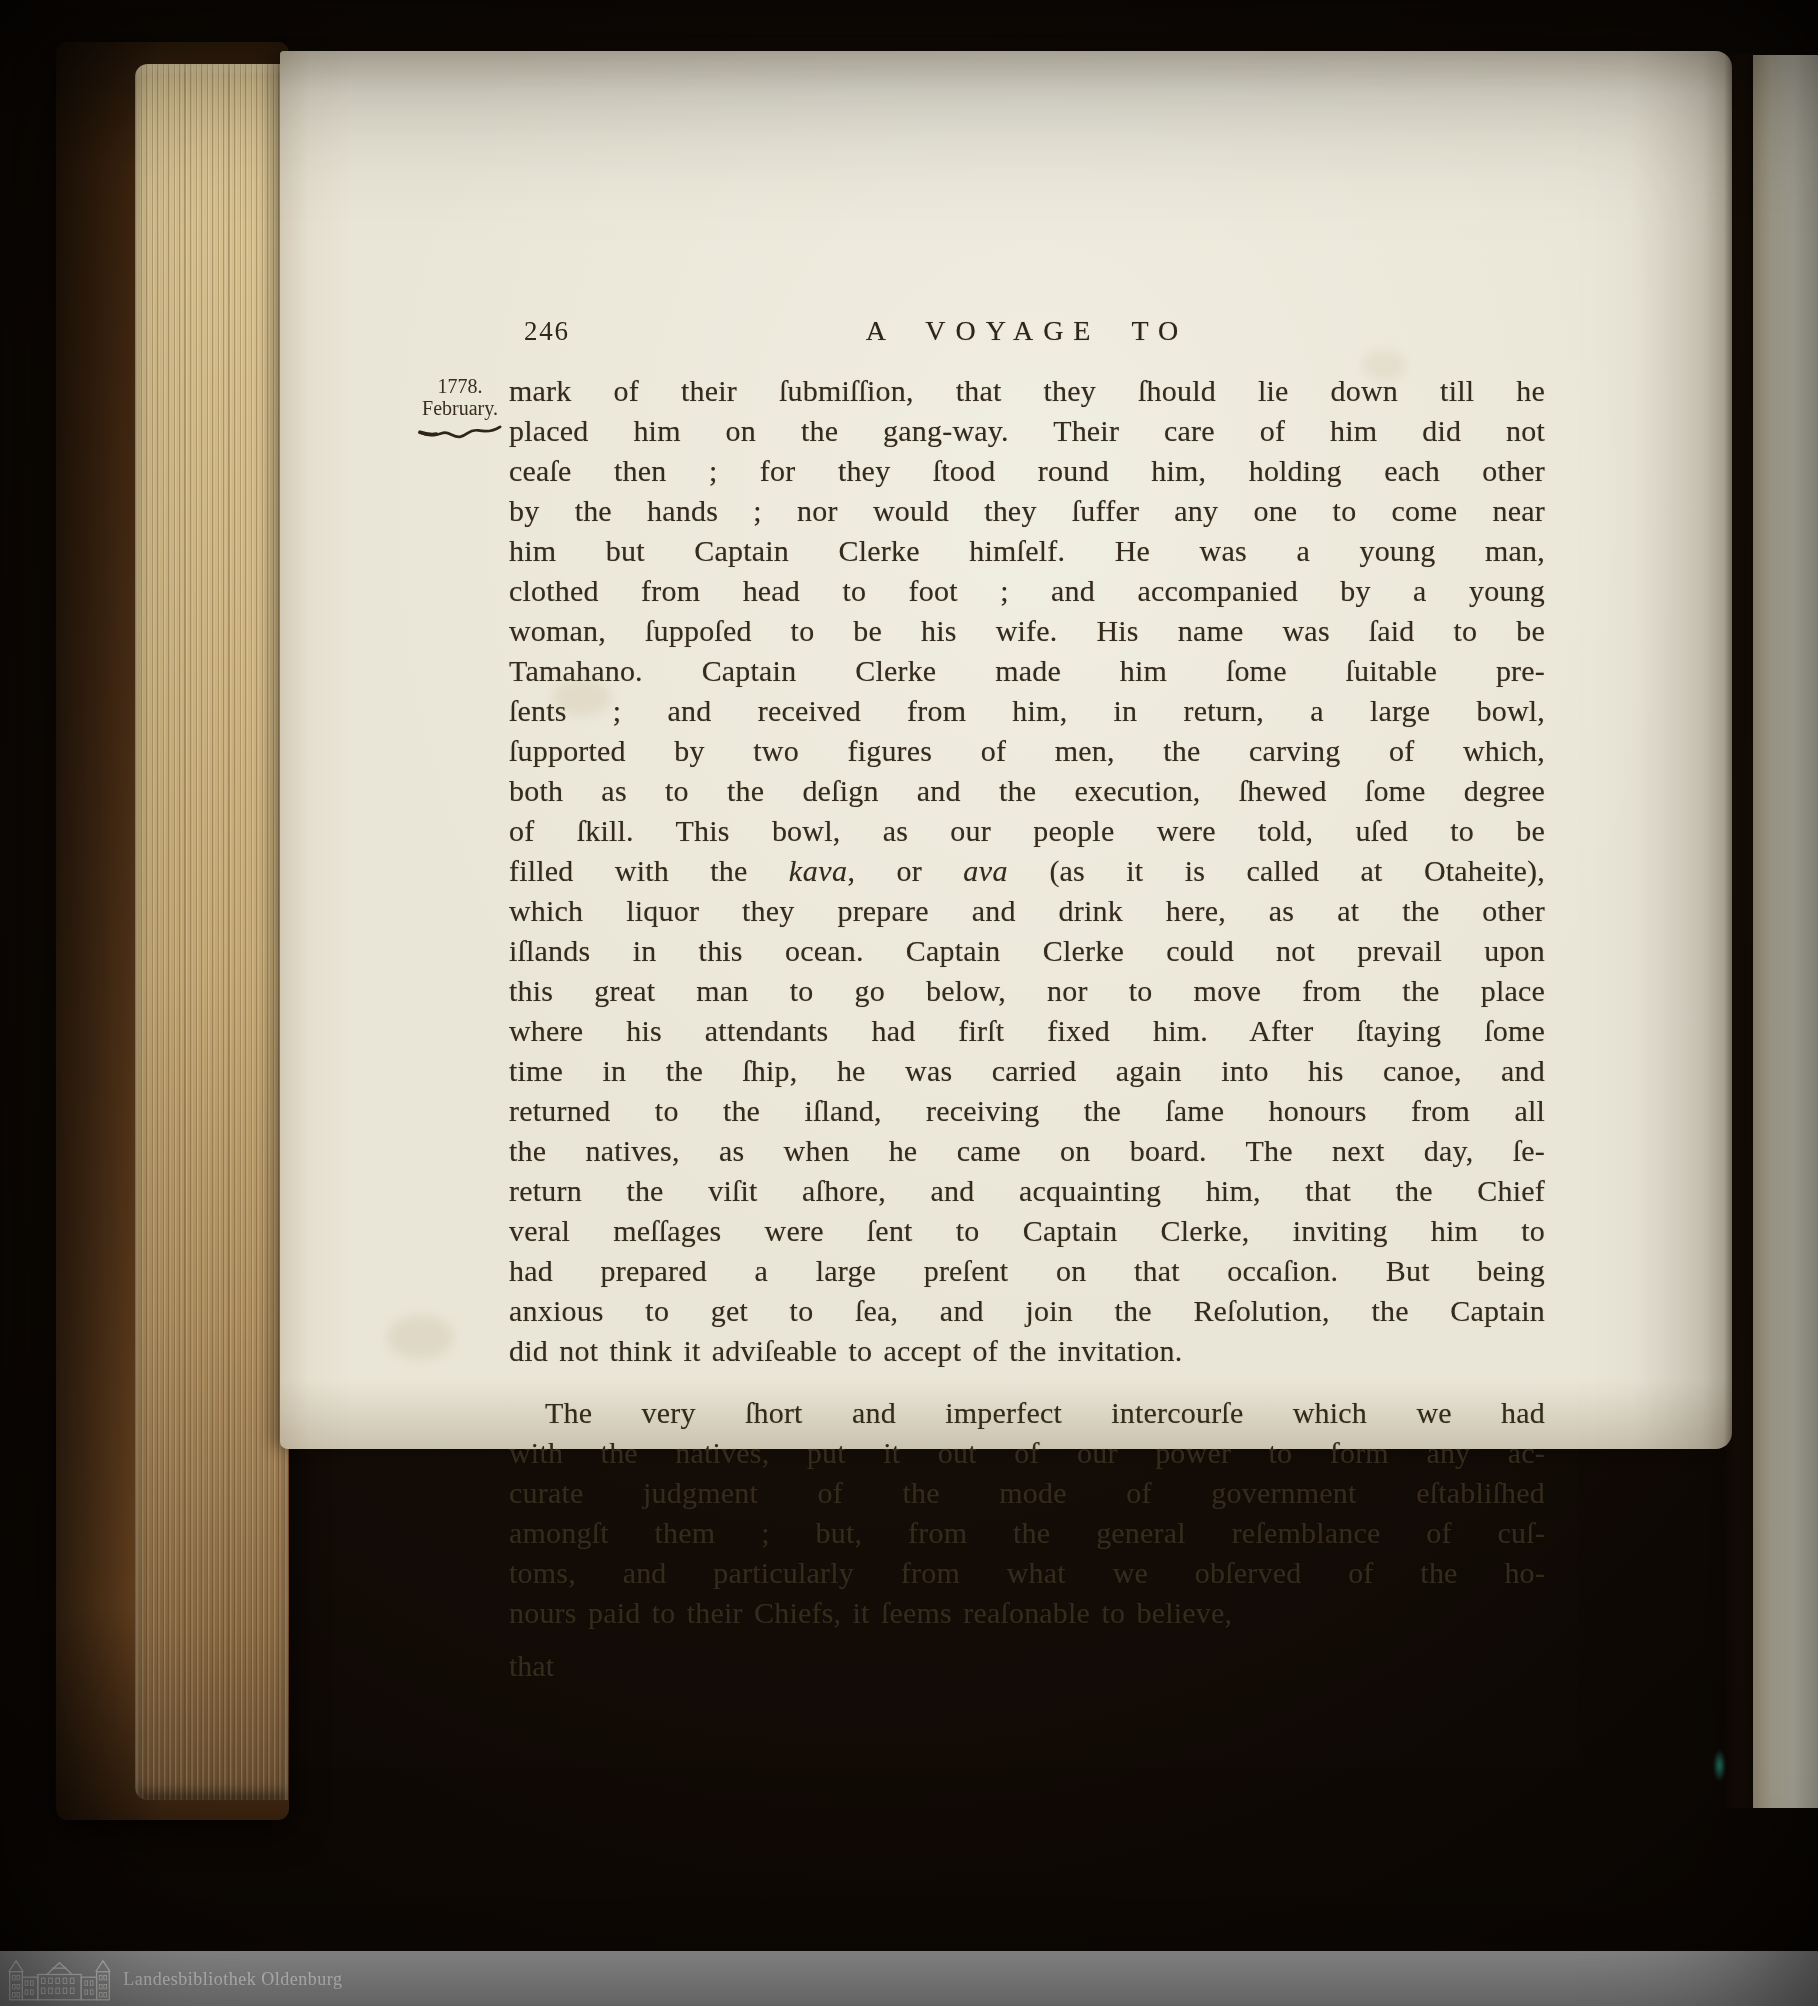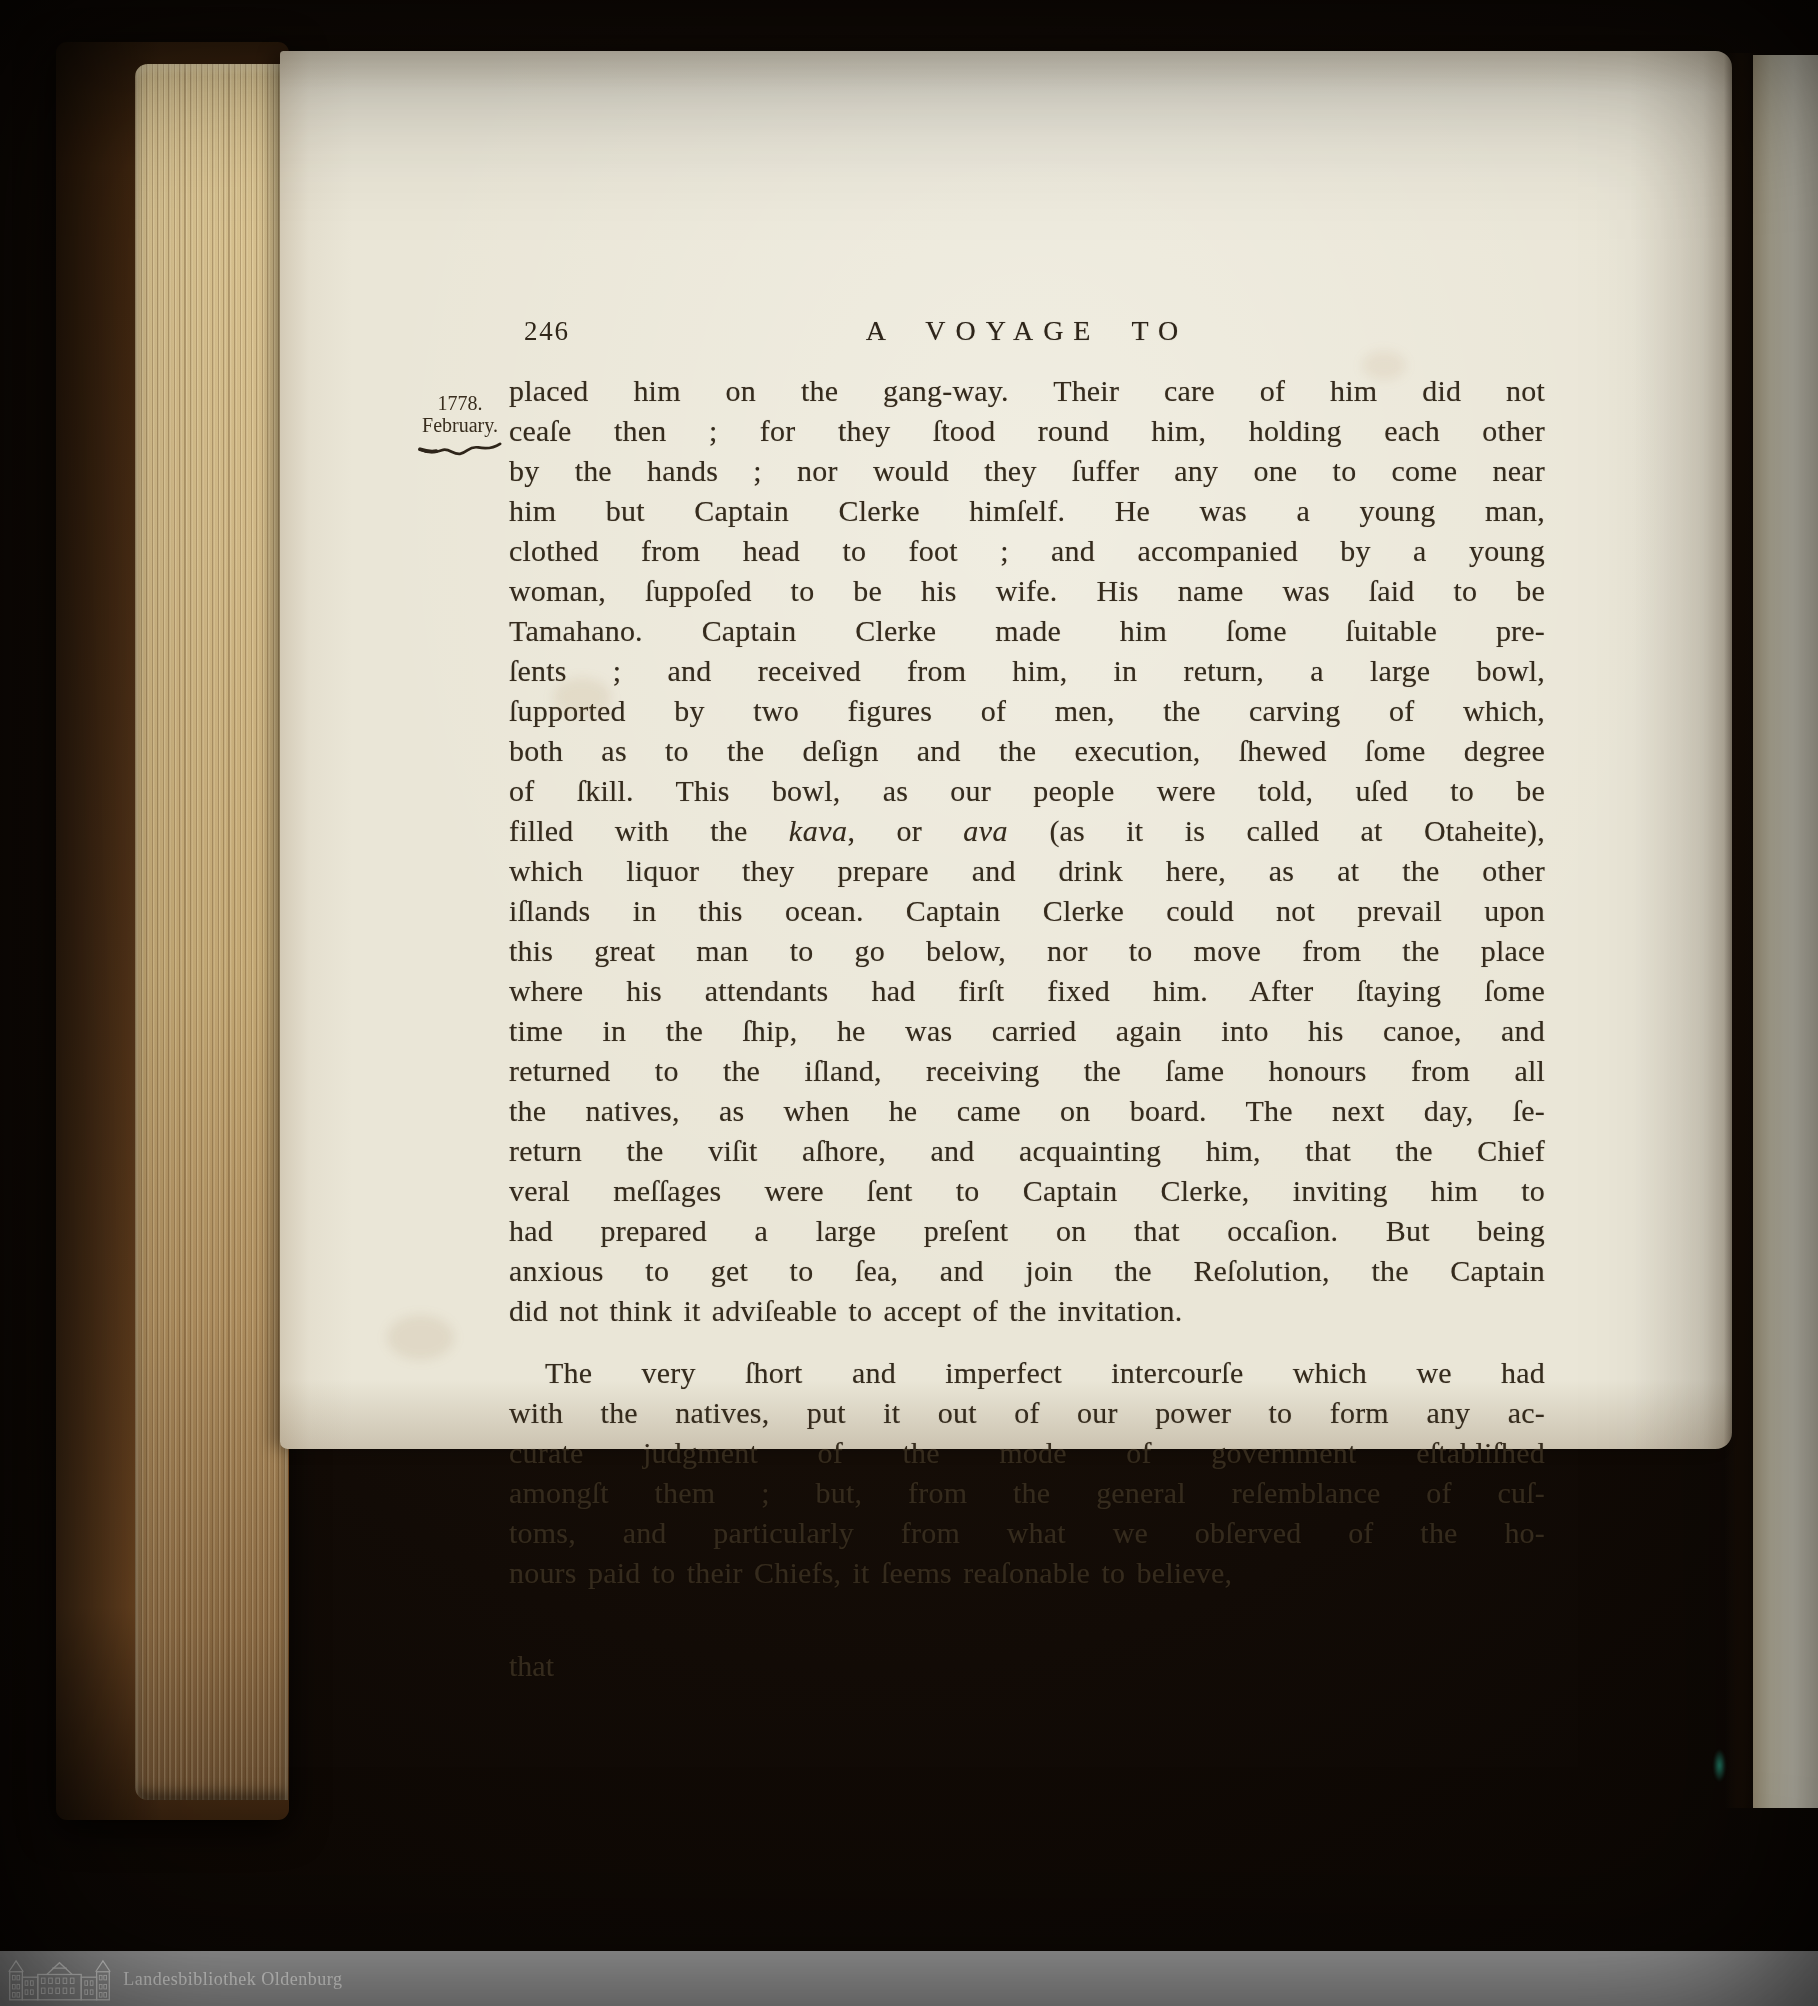--- a/index.html
+++ b/index.html
@@ -56,21 +56,21 @@
   }
 
   
   .pagenum{position:absolute;left:244px;top:265px;font-size:27px;letter-spacing:1.8px;color:#30271a;}
   .head{
     position:absolute;left:229px;top:264px;width:1036px;text-align:center;
     font-size:28px;letter-spacing:10px;word-spacing:14.5px;color:#2e251a;
     text-shadow:0 0 0.9px rgba(46,37,26,0.45);
   }
   .margin-note{position:absolute;left:129px;top:324px;width:102px;text-align:center;
-    font-size:20px;line-height:22px;color:#382d1e;margin-top:17px;}
+    font-size:20px;line-height:22px;color:#382d1e;}
   .margin-note .flourish{display:block;margin:6.4px auto 0 auto;}
 
   .body-text{position:absolute;left:229px;top:320px;width:1036px;
     font-size:30px;line-height:40px;color:#352b1d;
     text-shadow:0 0 0.9px rgba(53,43,29,0.40);word-spacing:3.6px;letter-spacing:0.2px;}
   .line{height:40px;text-align:justify;text-align-last:justify;white-space:normal;}
   .line.last{text-align-last:left;}
   .line.indent{text-indent:36px;}
   .line.parastart{margin-top:22px;}
   .it{font-style:italic;letter-spacing:0.5px;}
@@ -103,20 +103,21 @@
     <div class="margin-note">
       <div>1778.</div>
       <div>February.</div>
       <svg class="flourish" width="84" height="16.4" viewBox="0 0 92 18">
         <path d="M2 8 C 10 12, 18 12, 26 9 C 34 6, 38 14, 46 13 C 54 12, 56 4, 66 6 C 76 8, 84 6, 90 2" fill="none" stroke="#2e251a" stroke-width="3" stroke-linecap="round"></path>
         <path d="M2 8 C 8 10, 14 11, 20 10" fill="none" stroke="#2e251a" stroke-width="4" stroke-linecap="round"></path>
       </svg>
     </div>
 
     <div class="body-text">
+        <div class="line"><span>mark of their ſubmiſſion, that they ſhould lie down till he</span></div>
         <div class="line"><span>placed him on the gang-way.  Their care of him did not</span></div>
         <div class="line"><span>ceaſe then ; for they ſtood round him, holding each other</span></div>
         <div class="line"><span>by the hands ; nor would they ſuffer any one to come near</span></div>
         <div class="line"><span>him but Captain Clerke himſelf.  He was a young man,</span></div>
         <div class="line"><span>clothed from head to foot ; and accompanied by a young</span></div>
         <div class="line"><span>woman, ſuppoſed to be his wife.  His name was ſaid to be</span></div>
         <div class="line"><span>Tamahano.  Captain Clerke made him ſome ſuitable pre-</span></div>
         <div class="line"><span>ſents ; and received from him, in return, a large bowl,</span></div>
         <div class="line"><span>ſupported by two figures of men, the carving of which,</span></div>
         <div class="line"><span>both as to the deſign and the execution, ſhewed ſome degree</span></div>

